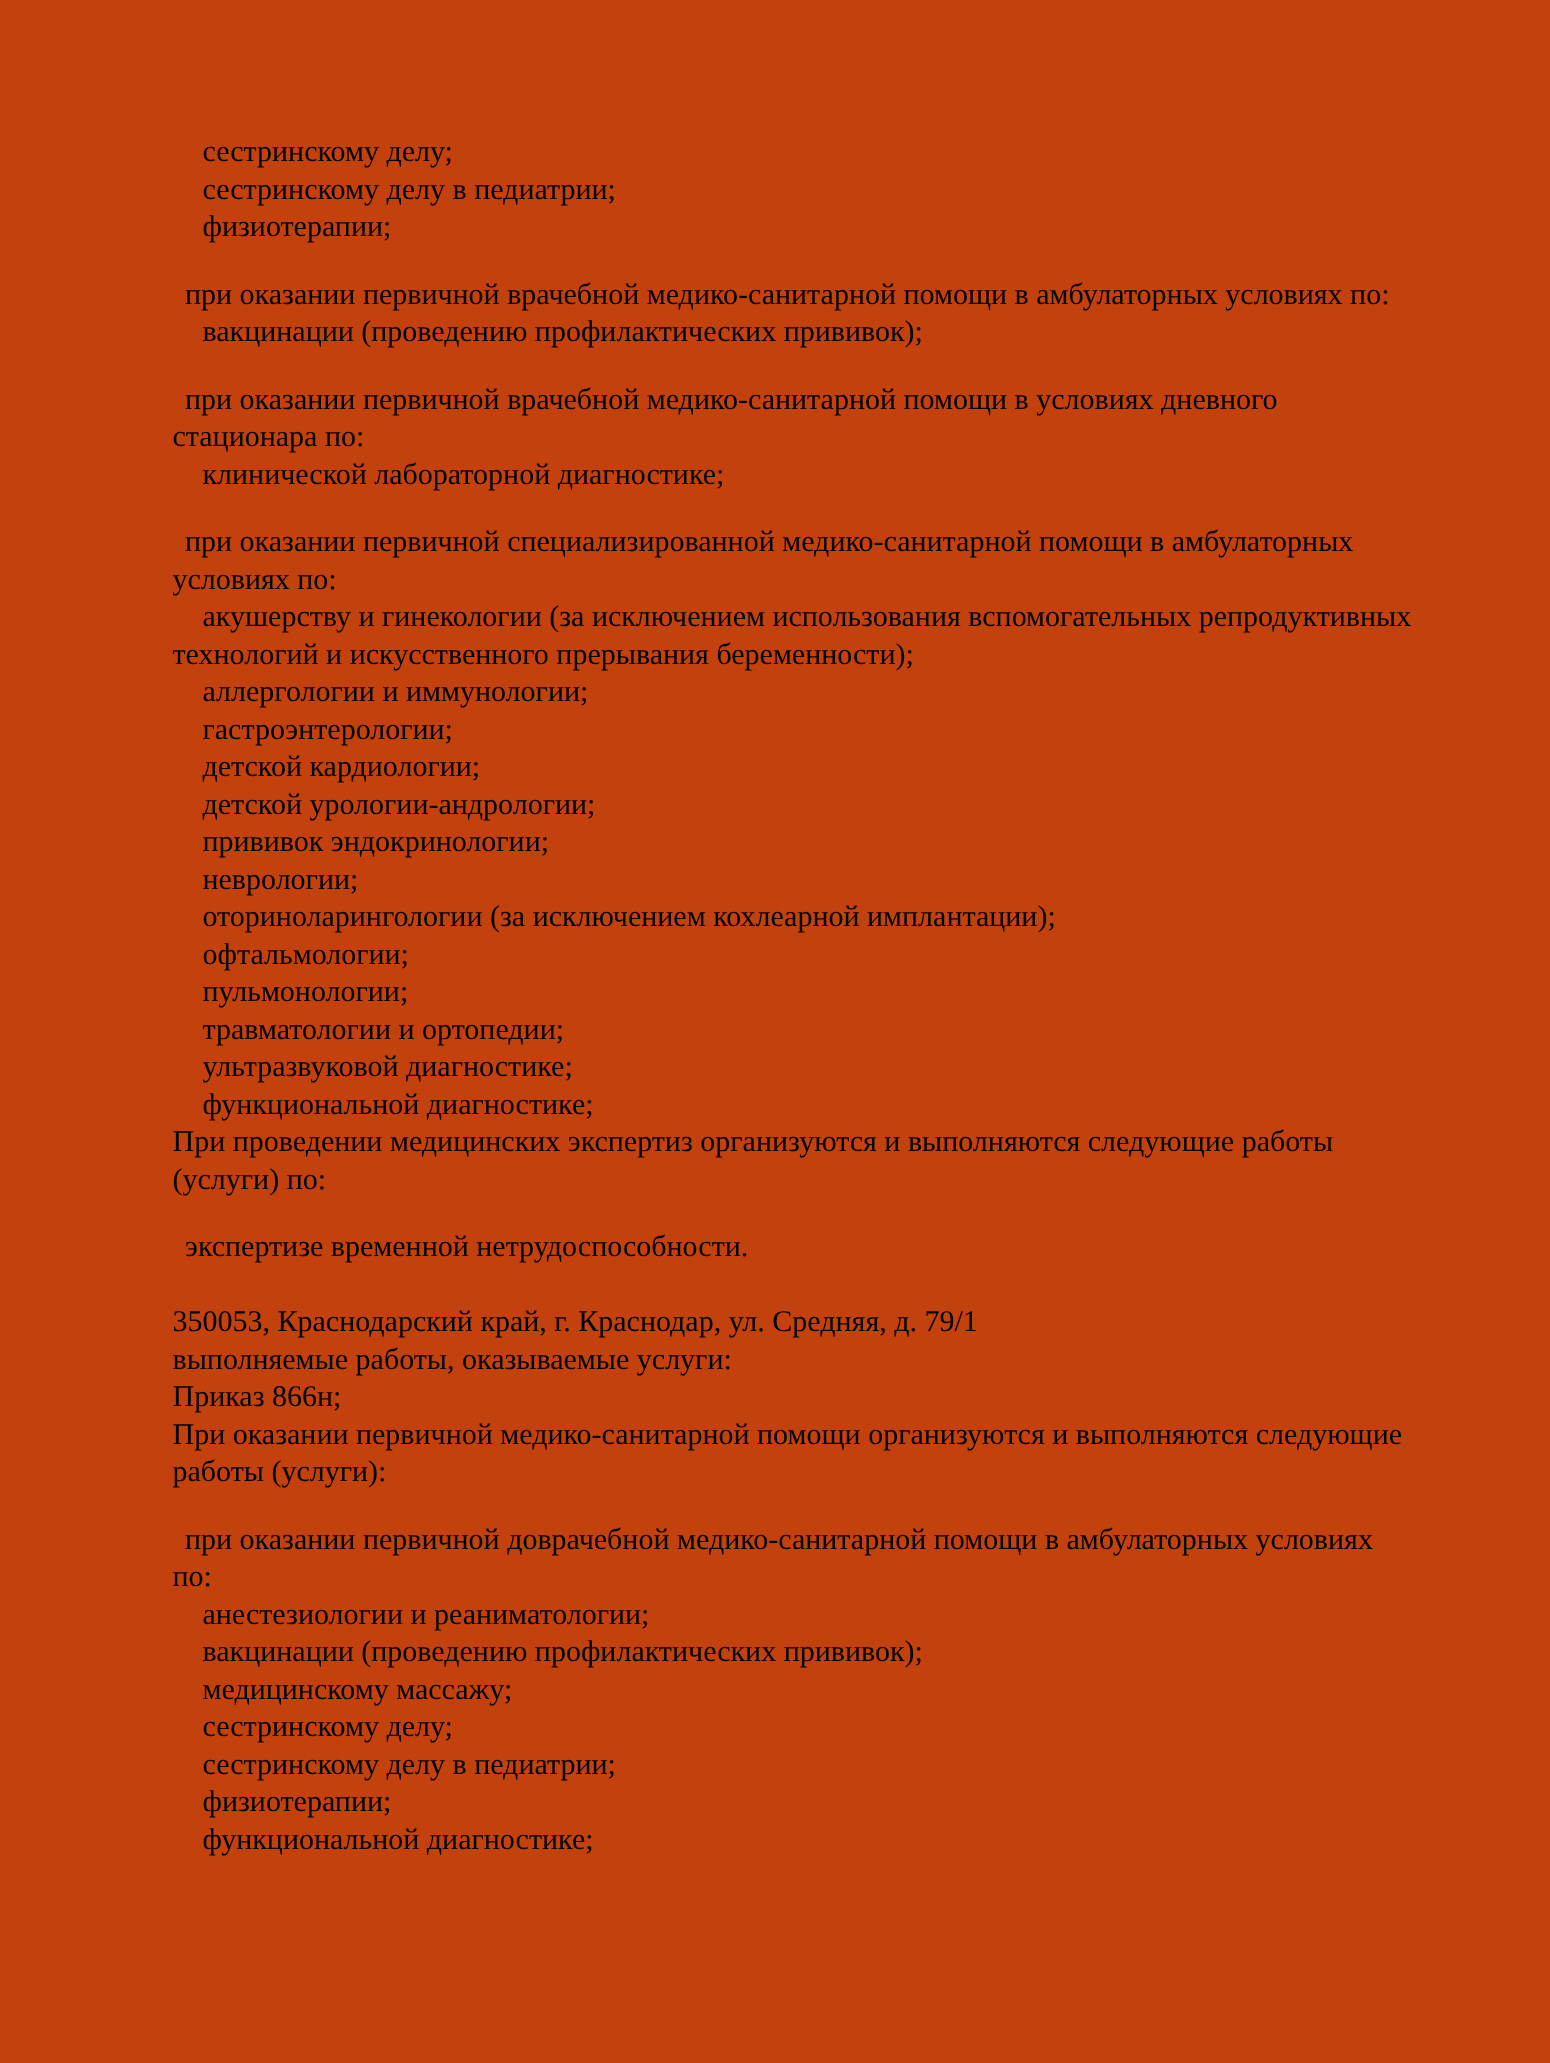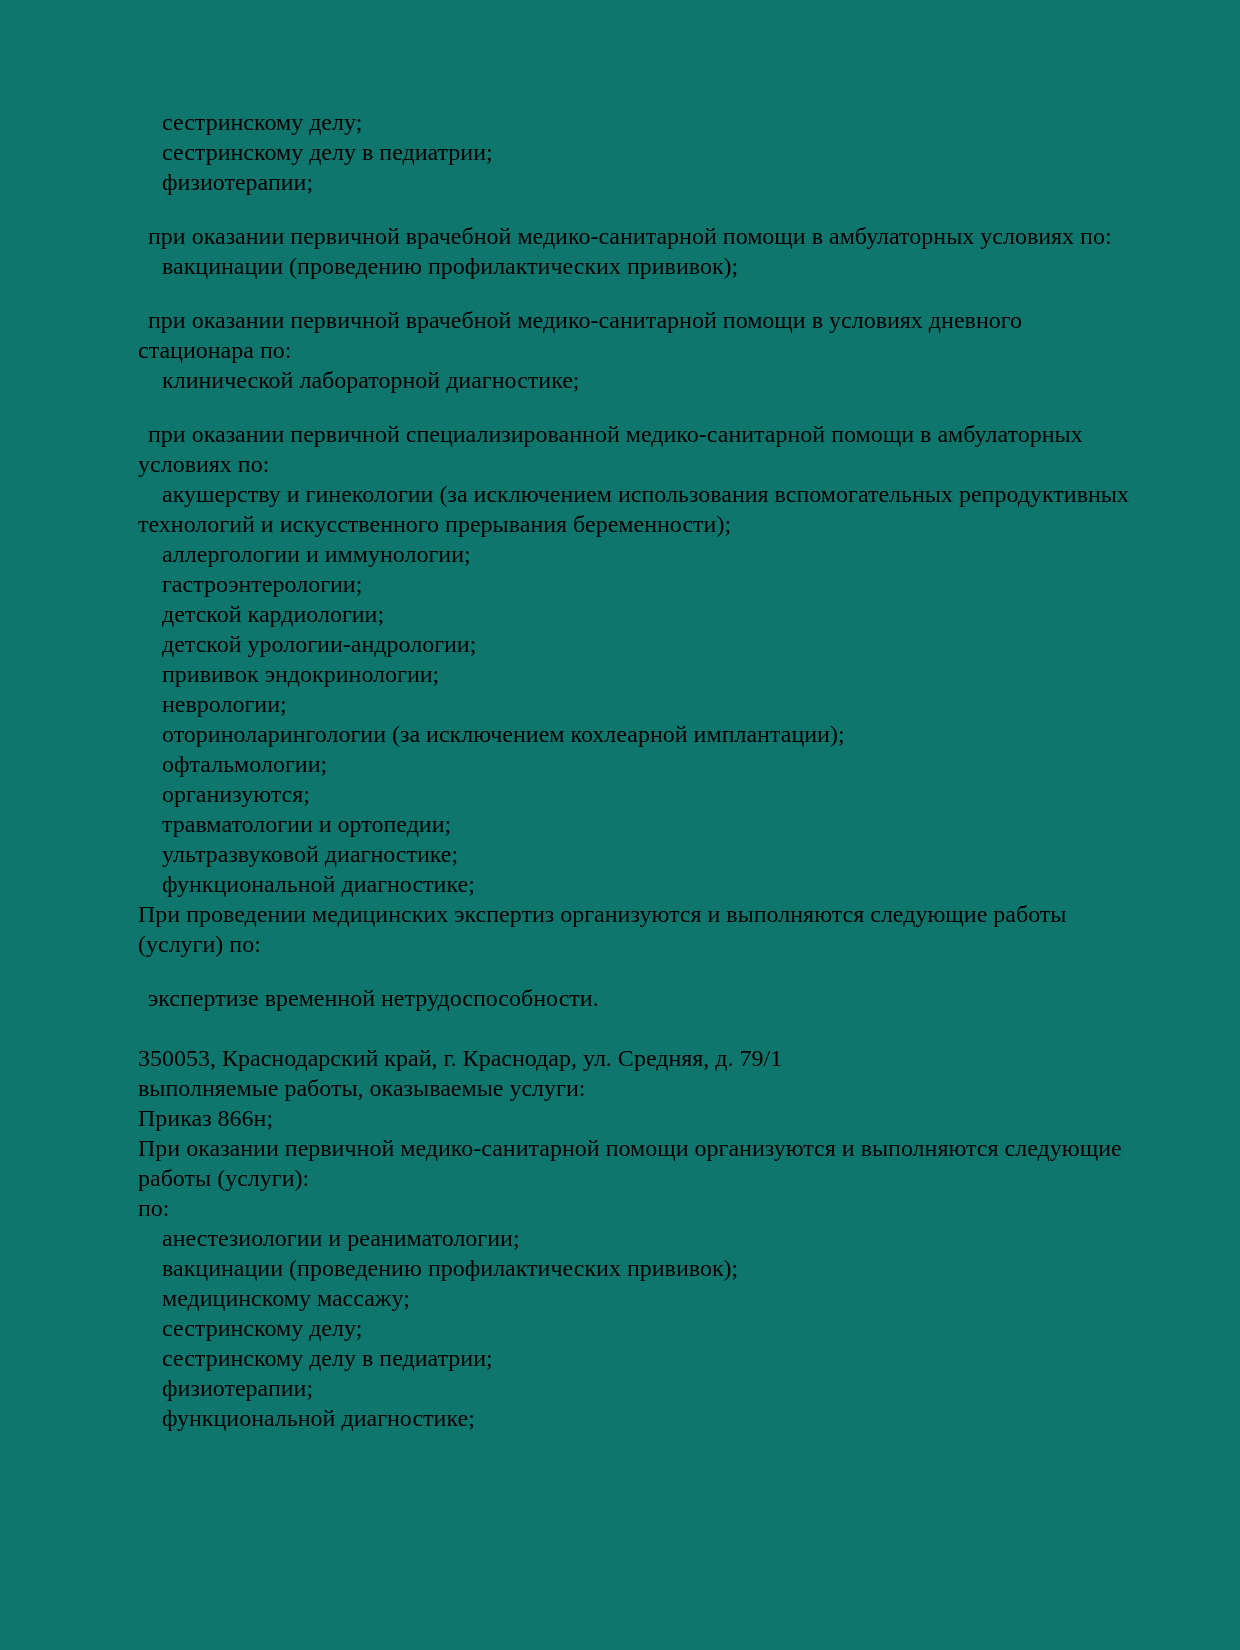--- a/index.html
+++ b/index.html
@@ -4,21 +4,21 @@
 <style>
   html, body {
     margin: 0;
     padding: 0;
     background: #ffffff;
   }
   .page {
     position: relative;
     width: 1240px;
     height: 1650px;
-    background: #0f766e;
+    background: #c2410c;
     overflow: hidden;
     box-sizing: border-box;
     padding: 107px 60px 0 138px;
     font-family: "Liberation Serif", "DejaVu Serif", serif;
     font-size: 24px;
     line-height: 30px;
     color: #000000;
   }
   .doc-body {
     width: 100%;
@@ -50,33 +50,34 @@
       <div class="line ind2">акушерству и гинекологии (за исключением использования вспомогательных репродуктивных</div>
       <div class="line ind0">технологий и искусственного прерывания беременности);</div>
       <div class="line ind2">аллергологии и иммунологии;</div>
       <div class="line ind2">гастроэнтерологии;</div>
       <div class="line ind2">детской кардиологии;</div>
       <div class="line ind2">детской урологии-андрологии;</div>
       <div class="line ind2">прививок эндокринологии;</div>
       <div class="line ind2">неврологии;</div>
       <div class="line ind2">оториноларингологии (за исключением кохлеарной имплантации);</div>
       <div class="line ind2">офтальмологии;</div>
-      <div class="line ind2">организуются;</div>
+      <div class="line ind2">пульмонологии;</div>
       <div class="line ind2">травматологии и ортопедии;</div>
       <div class="line ind2">ультразвуковой диагностике;</div>
       <div class="line ind2">функциональной диагностике;</div>
       <div class="line ind0">При проведении медицинских экспертиз организуются и выполняются следующие работы</div>
       <div class="line ind0">(услуги) по:</div>
       <div class="line ind1">экспертизе временной нетрудоспособности.</div>
       <div class="line ind0"></div>
       <div class="line ind0">350053, Краснодарский край, г. Краснодар, ул. Средняя, д. 79/1</div>
       <div class="line ind0">выполняемые работы, оказываемые услуги:</div>
       <div class="line ind0">Приказ 866н;</div>
       <div class="line ind0">При оказании первичной медико-санитарной помощи организуются и выполняются следующие</div>
       <div class="line ind0">работы (услуги):</div>
+      <div class="line ind1">при оказании первичной доврачебной медико-санитарной помощи в амбулаторных условиях</div>
       <div class="line ind0">по:</div>
       <div class="line ind2">анестезиологии и реаниматологии;</div>
       <div class="line ind2">вакцинации (проведению профилактических прививок);</div>
       <div class="line ind2">медицинскому массажу;</div>
       <div class="line ind2">сестринскому делу;</div>
       <div class="line ind2">сестринскому делу в педиатрии;</div>
       <div class="line ind2">физиотерапии;</div>
       <div class="line ind2">функциональной диагностике;</div>
     </div>
 </div>

